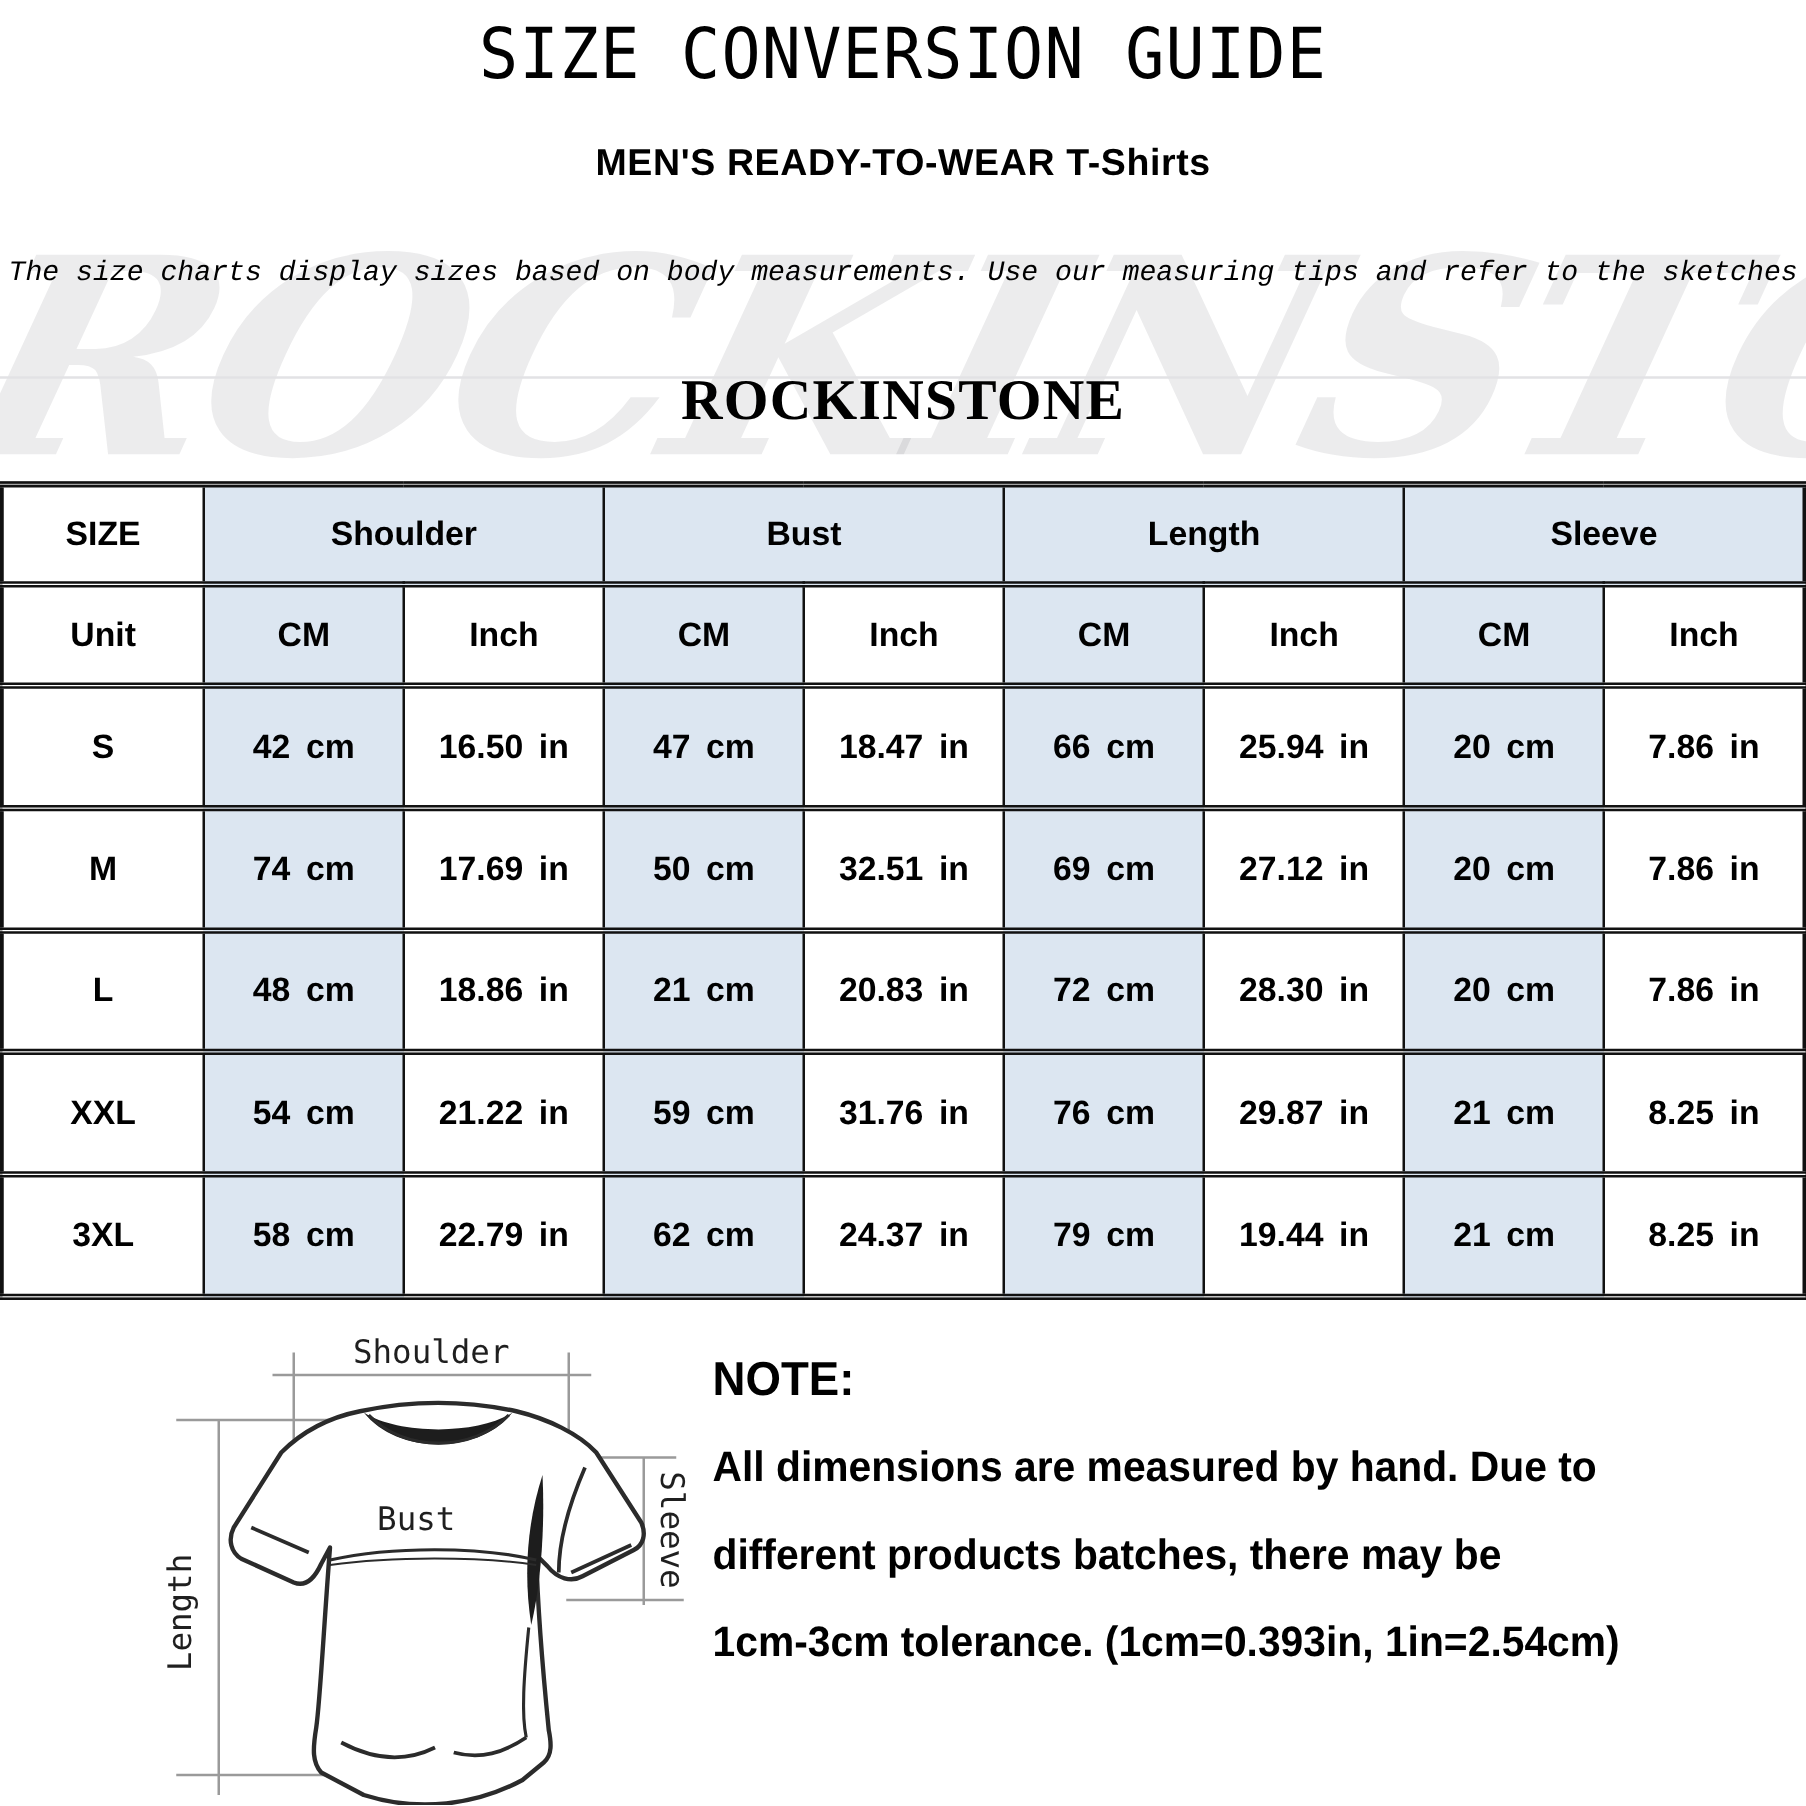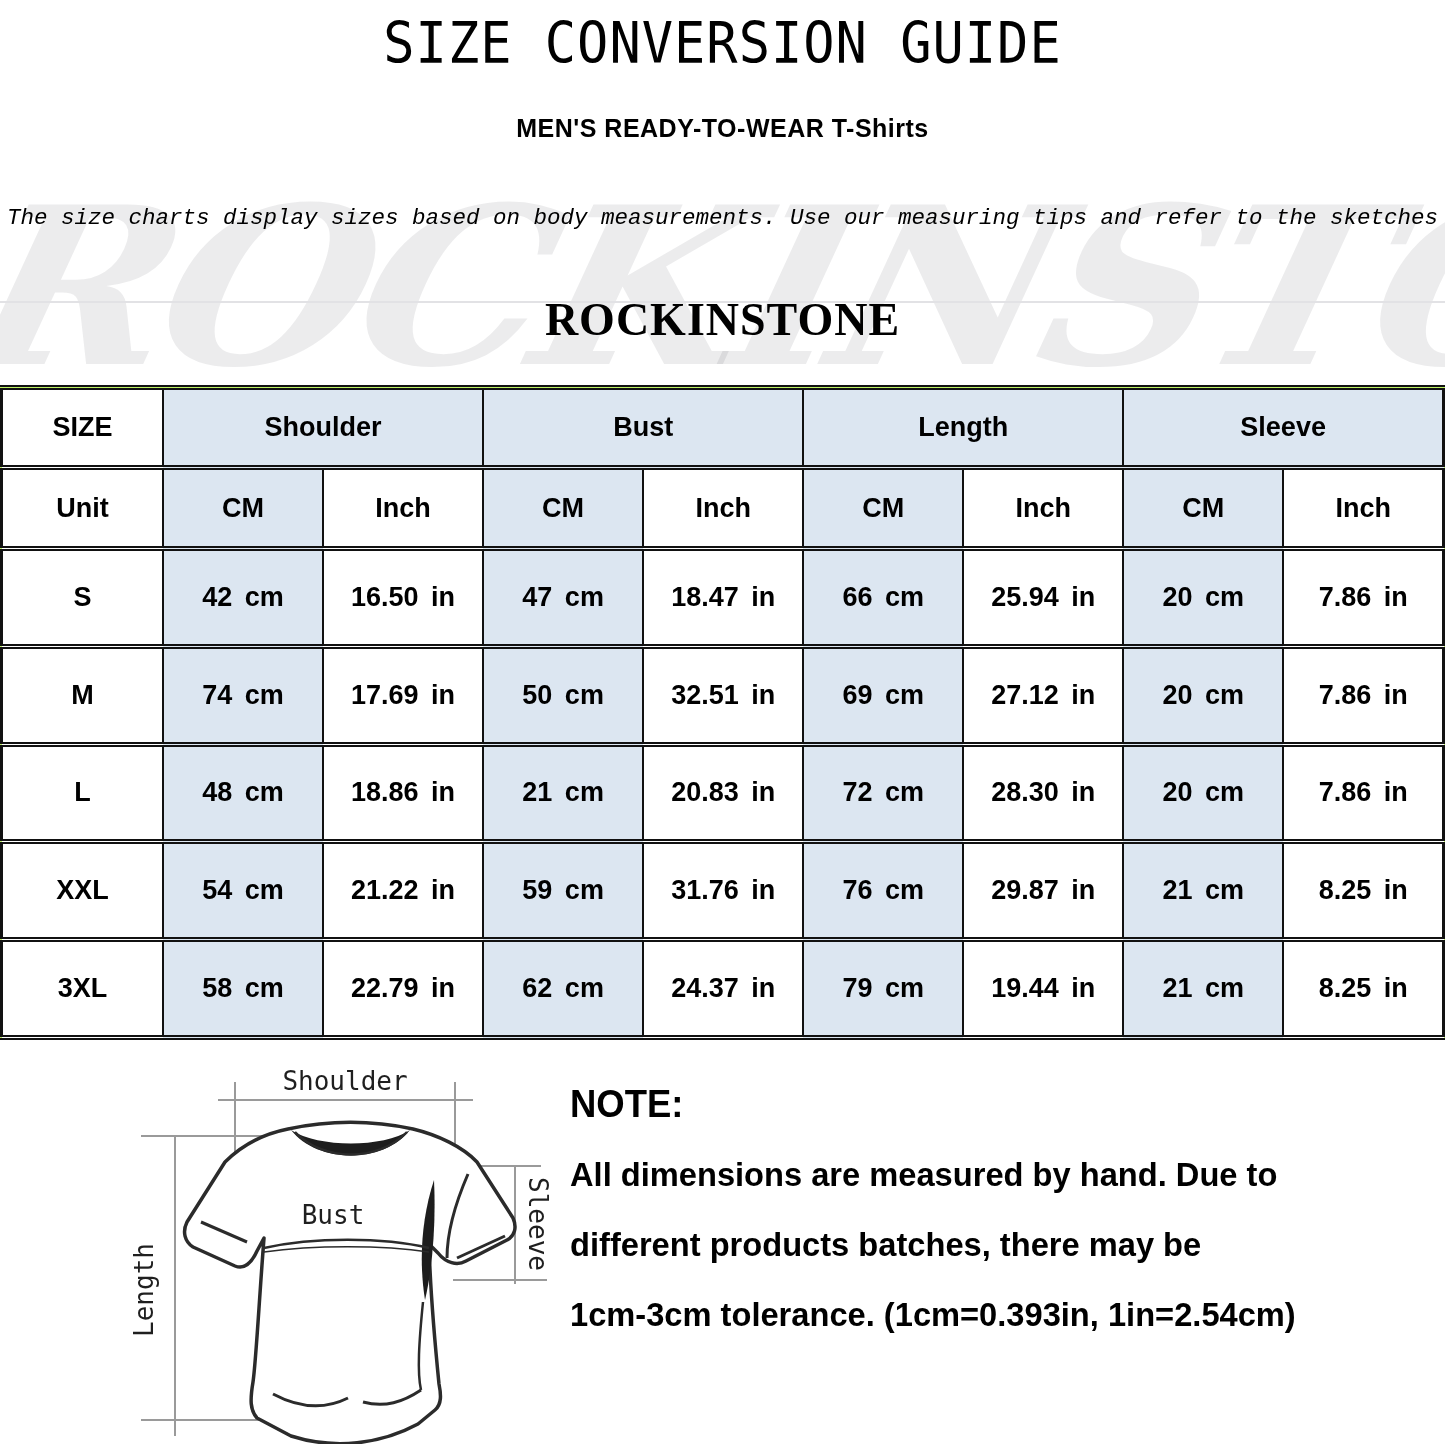--- a/index.html
+++ b/index.html
@@ -26,39 +26,39 @@
     background: #e2e2e5; z-index: 1;
   }
   .guide-title {
     position: absolute; top: 14px; width: 100%; text-align: center;
     font-family: "DejaVu Sans Mono", monospace;
     font-size: 52px; font-weight: normal; letter-spacing: 1px;
     transform: scaleY(1.08); z-index: 2;
   }
   .guide-subtitle {
     position: absolute; top: 114px; width: 100%; text-align: center;
-    font-size: 25px; font-weight: bold; letter-spacing: 0.5px; z-index: 2;
+    font-size: 30px; font-weight: bold; letter-spacing: 0.5px; z-index: 2;
   }
   .guide-desc {
     position: absolute; top: 197px; width: 100%; text-align: center;
     font-family: Liberation Mono, monospace; font-style: italic;
     font-size: 22.5px; line-height: 43px; z-index: 2;
   }
   .brand-name {
     position: absolute; top: 293px; width: 100%; text-align: center;
     font-family: "Liberation Serif", serif; font-weight: bold;
     font-size: 46px; letter-spacing: 1px; z-index: 2;
   }
 
   
   table.size-table {
     position: absolute; top: 385px; left: 0;
     width: 1445px; height: 655px;
     border-collapse: collapse; table-layout: fixed;
-    background: #bef264; z-index: 3;
+    background: #a3a3a3; z-index: 3;
   }
   .size-table th, .size-table td {
     border-left: 2px solid #111; border-right: 2px solid #111;
     border-top: 5px double #111; border-bottom: 5px double #111;
     text-align: center; vertical-align: middle;
     font-weight: bold; font-size: 27px; color: #000;
     word-spacing: 5px; background: #fff; padding: 0;
   }
   .size-table { border: 3px solid #111; }
   .size-table .c-blue { background: #dce6f1; }

